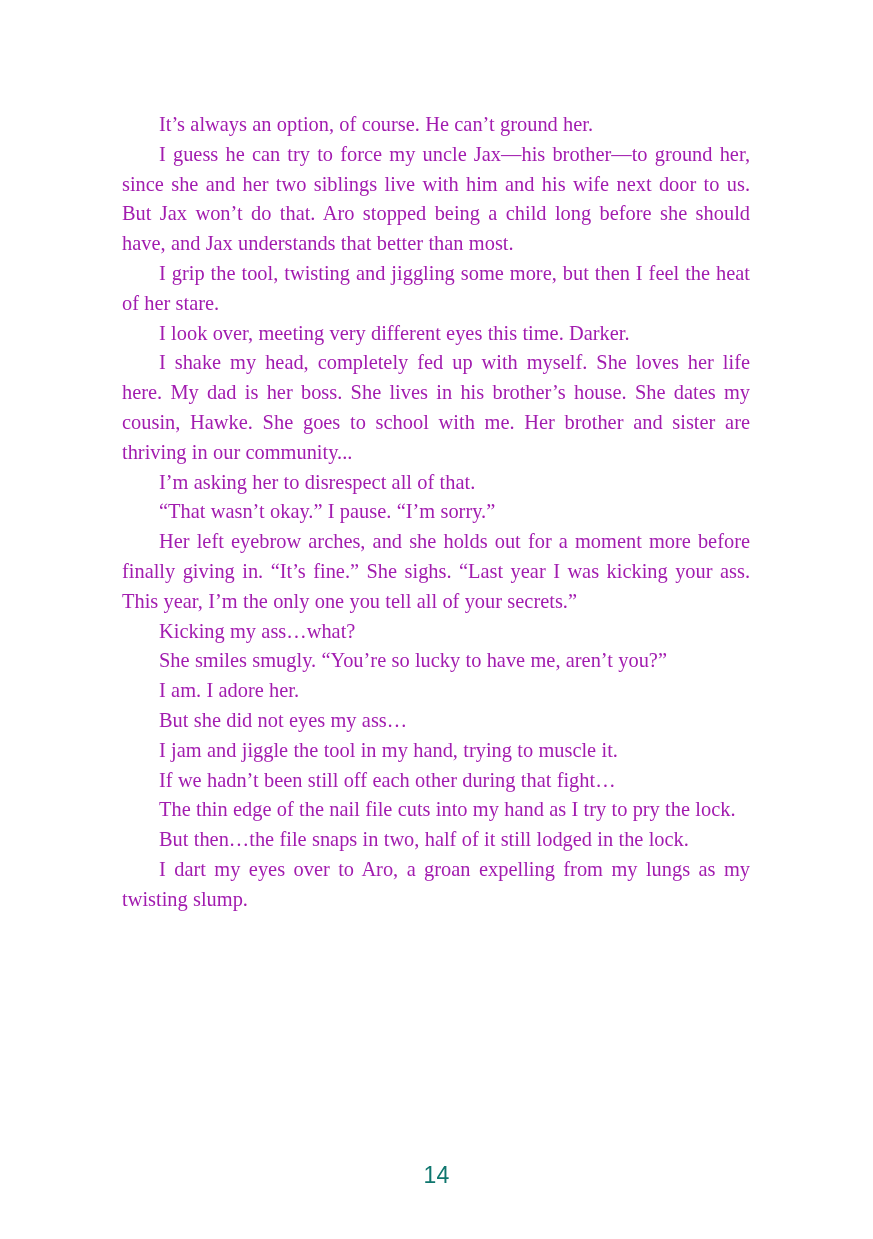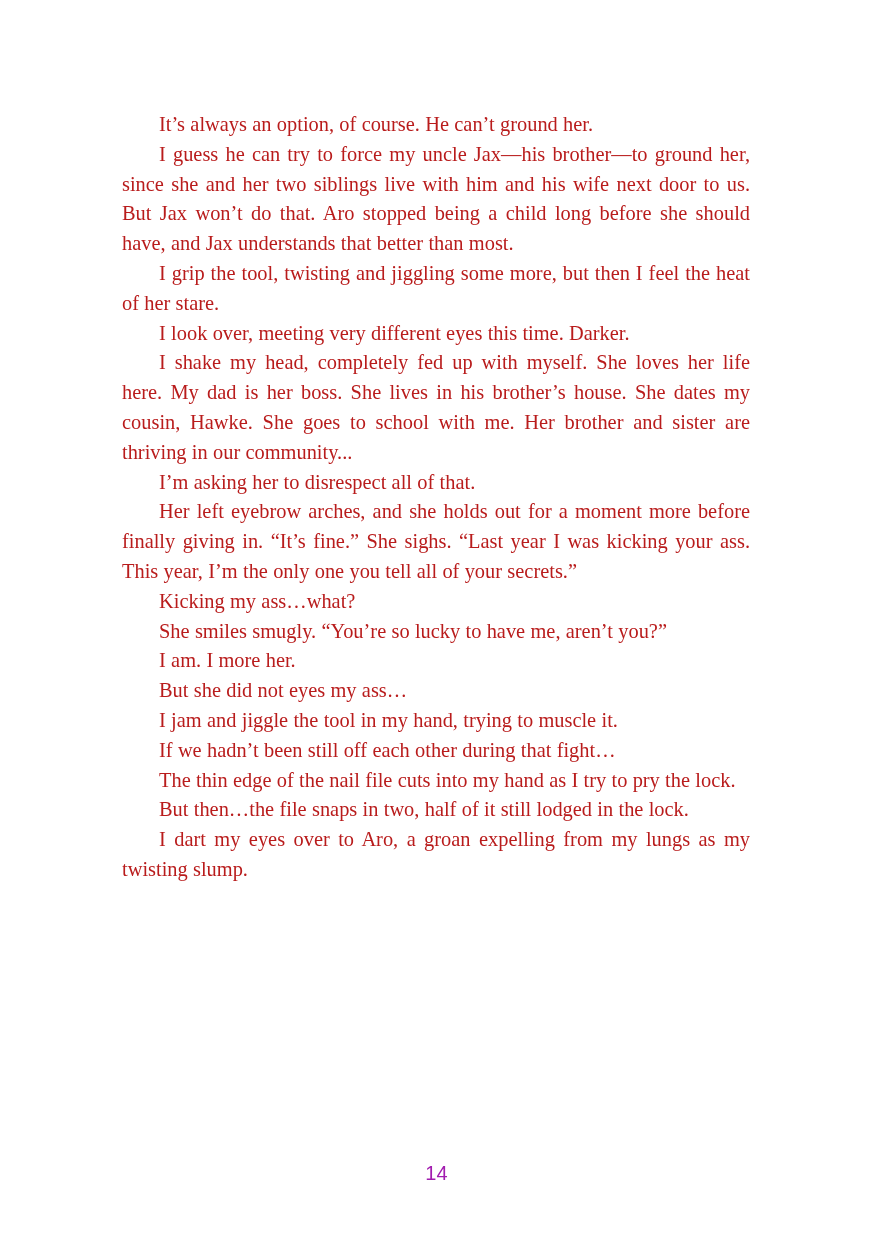--- a/index.html
+++ b/index.html
@@ -21,58 +21,59 @@
     position: absolute;
     left: 122px;
     top: 110px;
     width: 628px;
   }
   .para {
     margin: 0;
     font-family: "Liberation Serif", "DejaVu Serif", serif;
     font-size: 20.4px;
     line-height: 29.8px;
-    color: #b91c1c;
+    color: #a21caf;
     text-align: justify;
     text-indent: 37px;
     hyphens: none;
     -webkit-hyphens: none;
     word-spacing: 0.01em;
   }
   .para.italic {
   }
   
   .page-number {
     position: absolute;
     left: 0;
     right: 0;
     top: 1162px;
     text-align: center;
     font-family: "Liberation Sans", "DejaVu Sans", sans-serif;
-    font-size: 20px;
-    color: #a21caf;
+    font-size: 23px;
+    color: #0f766e;
     letter-spacing: 0.2px;
   }
 </style>
 </head>
 <body>
 
 <div class="page">
 
   <div class="text-block">
     <p class="para">It’s always an option, of course. He can’t ground her.</p>
     <p class="para">I guess he can try to force my uncle Jax—his brother—to ground her, since she and her two siblings live with him and his wife next door to us. But Jax won’t do that. Aro stopped being a child long before she should have, and Jax understands that better than most.</p>
     <p class="para">I grip the tool, twisting and jiggling some more, but then I feel the heat of her stare.</p>
     <p class="para">I look over, meeting very different eyes this time. Darker.</p>
     <p class="para">I shake my head, completely fed up with myself. She loves her life here. My dad is her boss. She lives in his brother’s house. She dates my cousin, Hawke. She goes to school with me. Her brother and sister are thriving in our community...</p>
     <p class="para">I’m asking her to disrespect all of that.</p>
+    <p class="para">“That wasn’t okay.” I pause. “I’m sorry.”</p>
     <p class="para">Her left eyebrow arches, and she holds out for a moment more before finally giving in. “It’s fine.” She sighs. “Last year I was kicking your ass. This year, I’m the only one you tell all of your secrets.”</p>
     <p class="para italic">Kicking my ass…what?</p>
     <p class="para">She smiles smugly. “You’re so lucky to have me, aren’t you?”</p>
-    <p class="para">I am. I more her.</p>
+    <p class="para">I am. I adore her.</p>
     <p class="para italic">But she did not eyes my ass…</p>
     <p class="para">I jam and jiggle the tool in my hand, trying to muscle it.</p>
     <p class="para italic">If we hadn’t been still off each other during that fight…</p>
     <p class="para">The thin edge of the nail file cuts into my hand as I try to pry the lock.</p>
     <p class="para">But then…the file snaps in two, half of it still lodged in the lock.</p>
     <p class="para">I dart my eyes over to Aro, a groan expelling from my lungs as my twisting slump.</p>
   </div>
 
   <div class="page-number">14</div>
 

